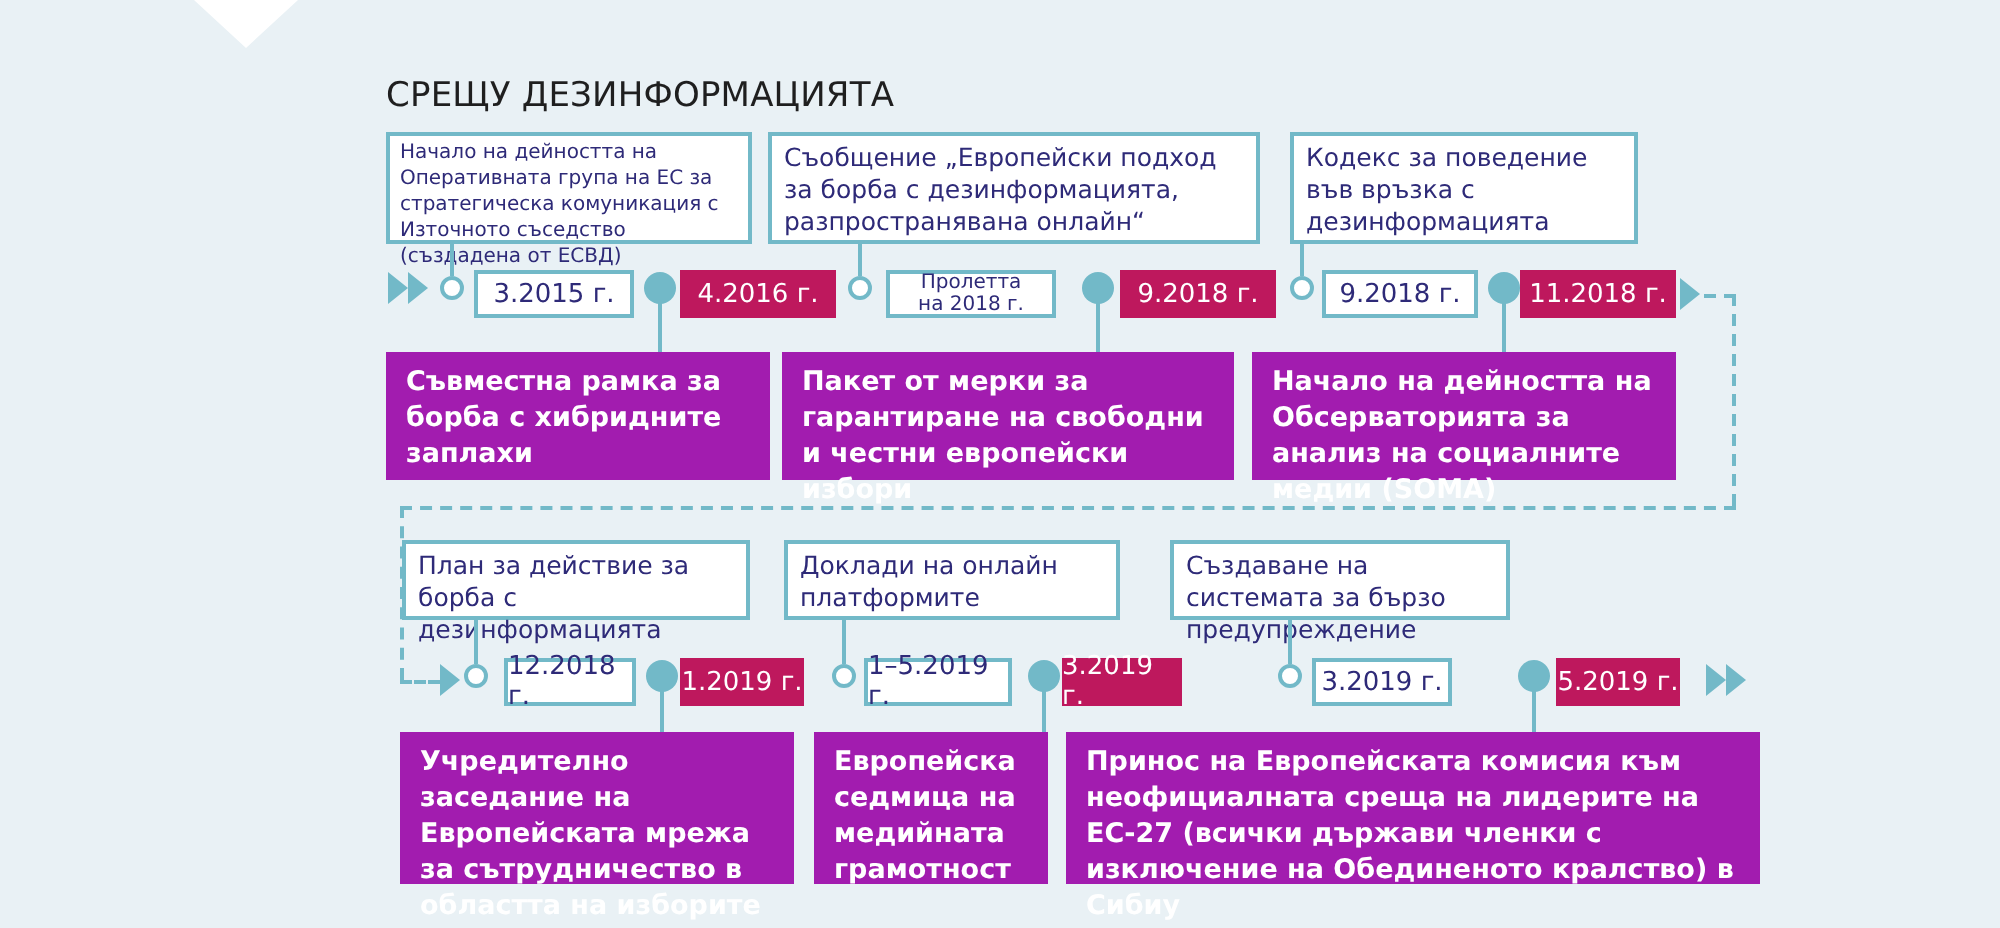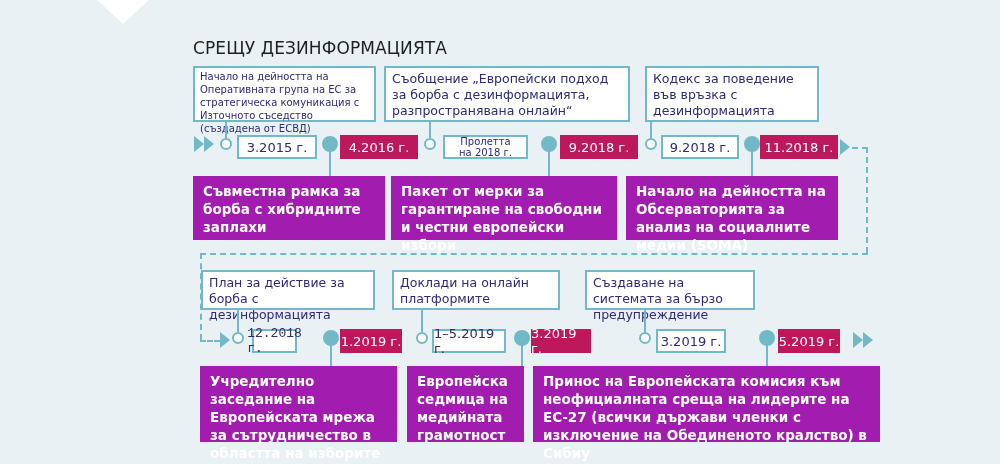--- a/index.html
+++ b/index.html
@@ -92,21 +92,21 @@
 <div class="dash-h" style="left:852px;top:147px;width:16px;"></div>
 <div class="dash-v" style="left:866px;top:147px;height:106px;"></div>
 <div class="dash-h" style="left:200px;top:253px;width:668px;"></div>
 <div class="dash-v" style="left:200px;top:253px;height:87px;"></div>
 <div class="dash-h" style="left:200px;top:340px;width:20px;"></div>
 
 <div class="arr" style="left:220px;top:332px;"></div>
 <div class="note mid" style="left:201px;top:270px;width:174px;height:40px;">План за действие за борба с дезинформацията</div>
 <div class="vline" style="left:237px;top:310px;height:22px;"></div>
 <div class="ocircle" style="left:232px;top:332px;"></div>
-<div class="date-w" style="left:252px;top:329px;width:45px;font-family:Liberation Mono, monospace;">12.2018 г.</div>
+<div class="date-w" style="left:252px;top:329px;width:66px;">12.2018 г.</div>
 <div class="fcircle" style="left:323px;top:330px;"></div>
 <div class="vline" style="left:330px;top:344px;height:22px;"></div>
 <div class="date-t" style="left:340px;top:329px;width:62px;">1.2019 г.</div>
 <div class="event" style="left:200px;top:366px;width:197px;height:76px;">Учредително заседание на Европейската мрежа за сътрудничество в областта на изборите</div>
 
 <div class="note mid" style="left:392px;top:270px;width:168px;height:40px;">Доклади на онлайн платформите</div>
 <div class="vline" style="left:421px;top:310px;height:22px;"></div>
 <div class="ocircle" style="left:416px;top:332px;"></div>
 <div class="date-w" style="left:432px;top:329px;width:74px;">1–5.2019 г.</div>
 <div class="fcircle" style="left:514px;top:330px;"></div>

